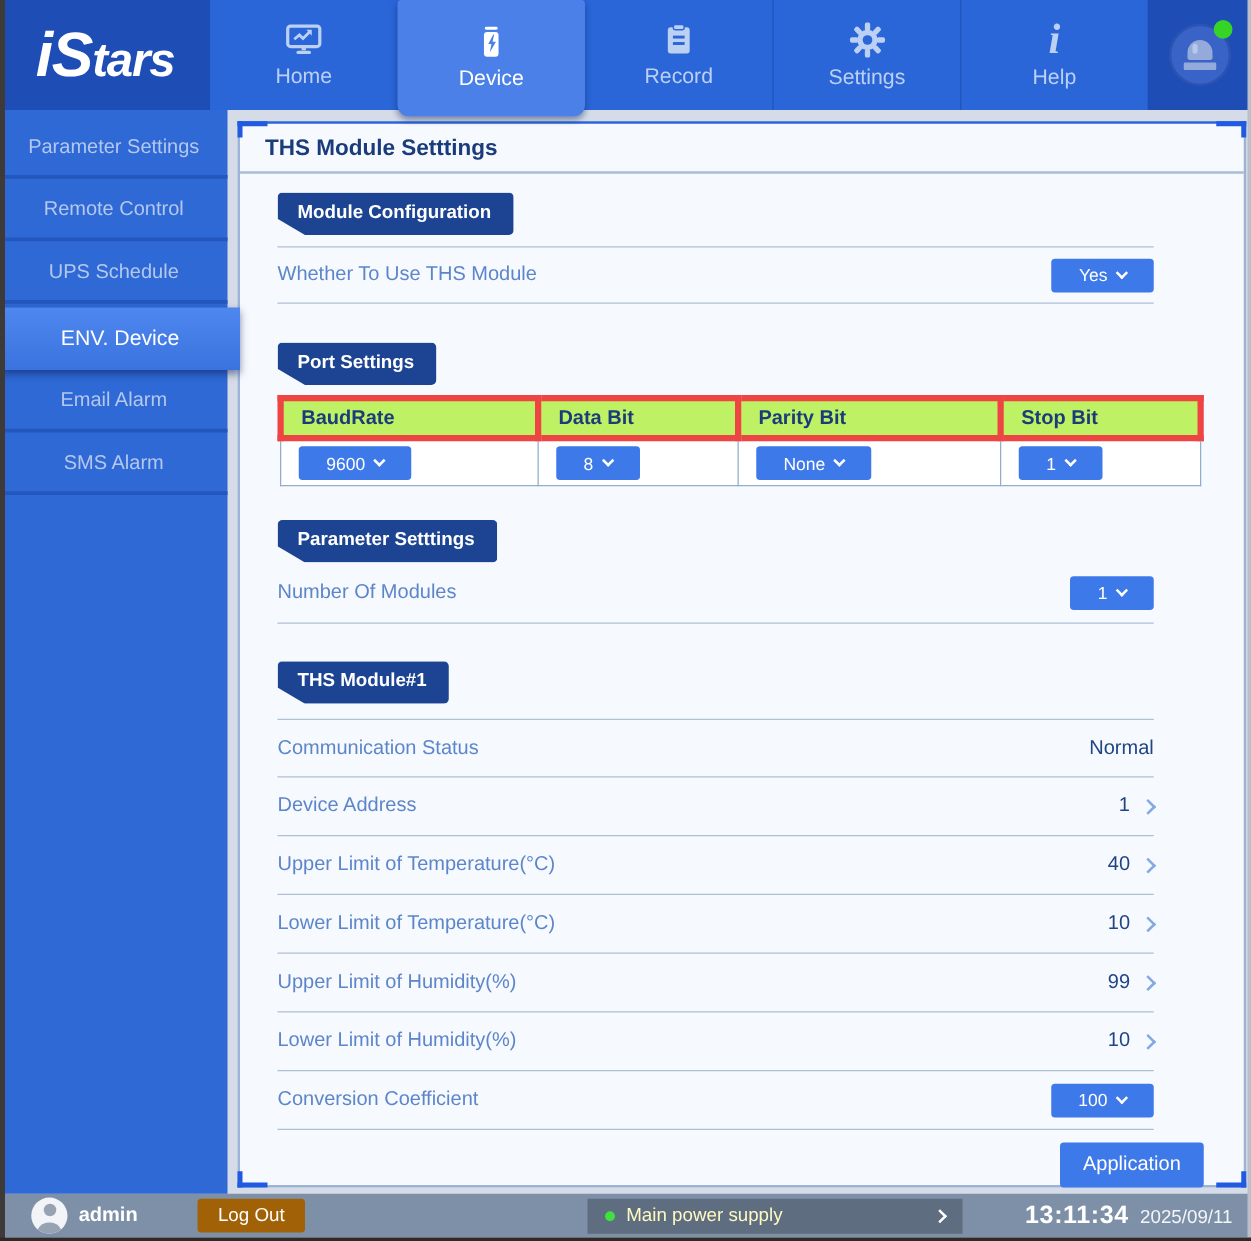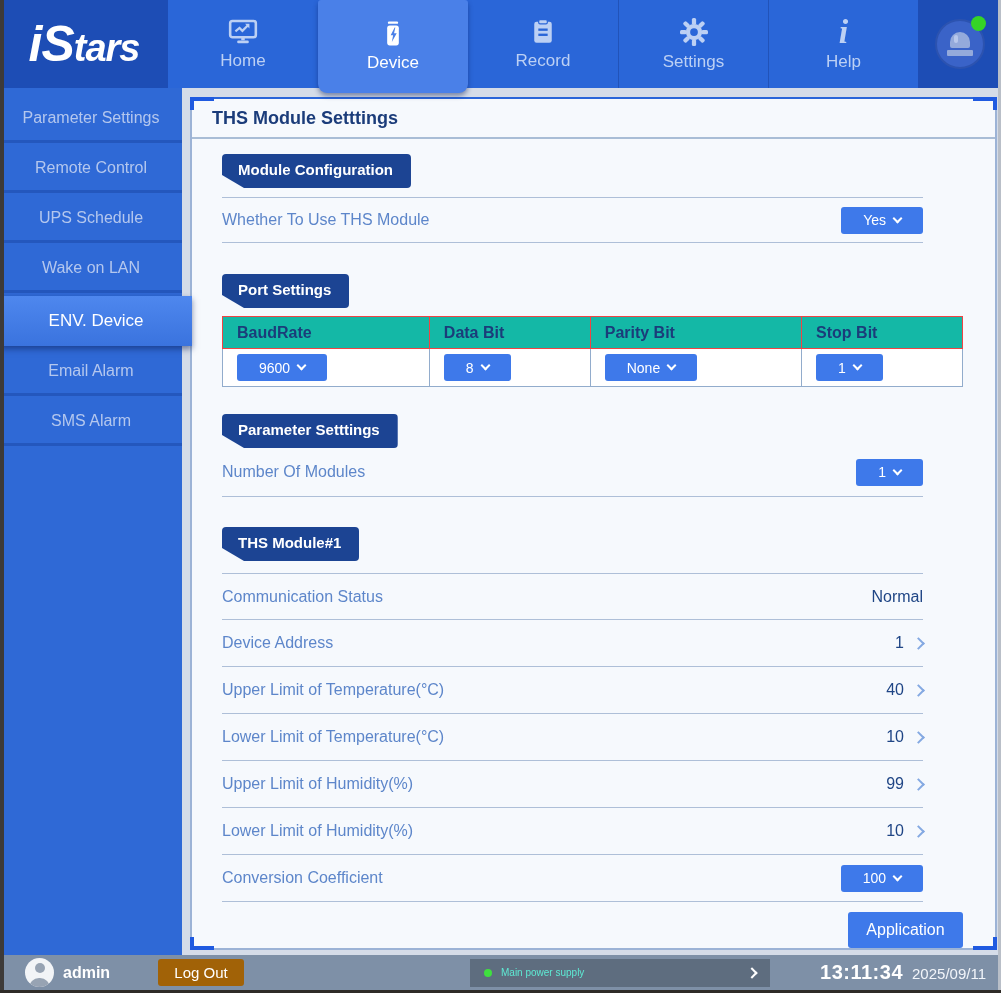--- a/index.html
+++ b/index.html
@@ -75,21 +75,21 @@
   .sel { display:inline-flex; align-items:center; justify-content:center; gap:8px; height:27px; min-width:54px;
          padding:0 22px; background:#3e79ea; color:#fff; font-size:14px; border-radius:3px; cursor:pointer; }
   .chev-d { display:inline-block; width:7px; height:7px; border-right:2px solid #fff;
             border-bottom:2px solid #fff; transform:rotate(45deg); margin-top:-4px; }
 
   
   .sec-mc  { margin-top:15px; }
   .row-mc  { height:46px; margin-top:9px; border-top:1px solid #aebfd8; border-bottom:1px solid #aebfd8; }
   .sec-ps  { margin-top:31px; }
   .port-table { margin-top:8px; width:741px; border-collapse:collapse; }
-  .port-table th { background:#14b8a6; border:1px solid #ef4444; height:32px; text-align:left;
+  .port-table th { background:#bef264; border:5px solid #ef4444; height:32px; text-align:left;
                    padding-left:14px; color:#1b3c7a; font-size:16px; }
   .port-table td { background:#fff; border:1px solid #92accc; height:38px; padding-left:14px; }
   .sec-pset { margin-top:27px; }
   .row-nom  { height:49px; border-bottom:1px solid #aebfd8; }
   .sec-ths  { margin-top:30px; }
   .ths-list { margin-top:12px; }
   .ths-row  { height:47px; border-bottom:1px solid #aebfd8; }
   .ths-row:first-child { border-top:1px solid #aebfd8; }
   .right-group { display:flex; align-items:center; }
 
@@ -102,21 +102,21 @@
   .avatar { position:relative; width:29px; height:29px; border-radius:50%; background:#f2f4f7;
             overflow:hidden; margin-left:25px; }
   .av-head { position:absolute; top:5px; left:10px; width:10px; height:10px; border-radius:50%; background:#97a3b3; }
   .av-body { position:absolute; bottom:-4px; left:4px; width:21px; height:13px; border-radius:10px 10px 0 0; background:#97a3b3; }
   .uname { color:#fff; font-size:16px; font-weight:bold; margin-left:9px; }
   .logout-btn { position:absolute; left:158px; width:86px; height:27px; background:#a16207; color:#fff;
                 border:none; border-radius:3px; font-size:15px; cursor:pointer; font-family:"Liberation Sans",sans-serif; }
   .status-box { position:absolute; left:470px; width:300px; height:28px; background:#5e6d7f;
                 display:flex; align-items:center; padding:0 14px; cursor:pointer; }
   .pw-dot { width:8px; height:8px; border-radius:50%; background:#3fe03f; margin-right:9px; }
-  .pw-text { color:#5eead4; font-size:10px; flex:1; }
+  .pw-text { color:#fef9c3; font-size:15px; flex:1; }
   .chev-w { display:inline-block; width:8px; height:8px; border-right:2px solid #fff;
             border-bottom:2px solid #fff; transform:rotate(-45deg); }
   .clock { position:absolute; right:15px; display:flex; align-items:baseline; gap:9px; }
   .time { color:#fff; font-size:20px; font-weight:bold; letter-spacing:.5px; }
   .date { color:#f2f5fa; font-size:15px; }
 
   svg { display:block; }
 </style>
 </head>
 <body>
@@ -200,23 +200,20 @@
 
     <div class="sidebar">
       <div class="side-item">
           <span>Parameter Settings</span>
         </div>
       <div class="side-item">
           <span>Remote Control</span>
         </div>
       <div class="side-item">
           <span>UPS Schedule</span>
-        </div>
-      <div class="side-item">
-          <span>Wake on LAN</span>
         </div>
       <div class="side-item active">
           <span>ENV. Device</span>
         </div>
       <div class="side-item">
           <span>Email Alarm</span>
         </div>
       <div class="side-item">
           <span>SMS Alarm</span>
         </div>

